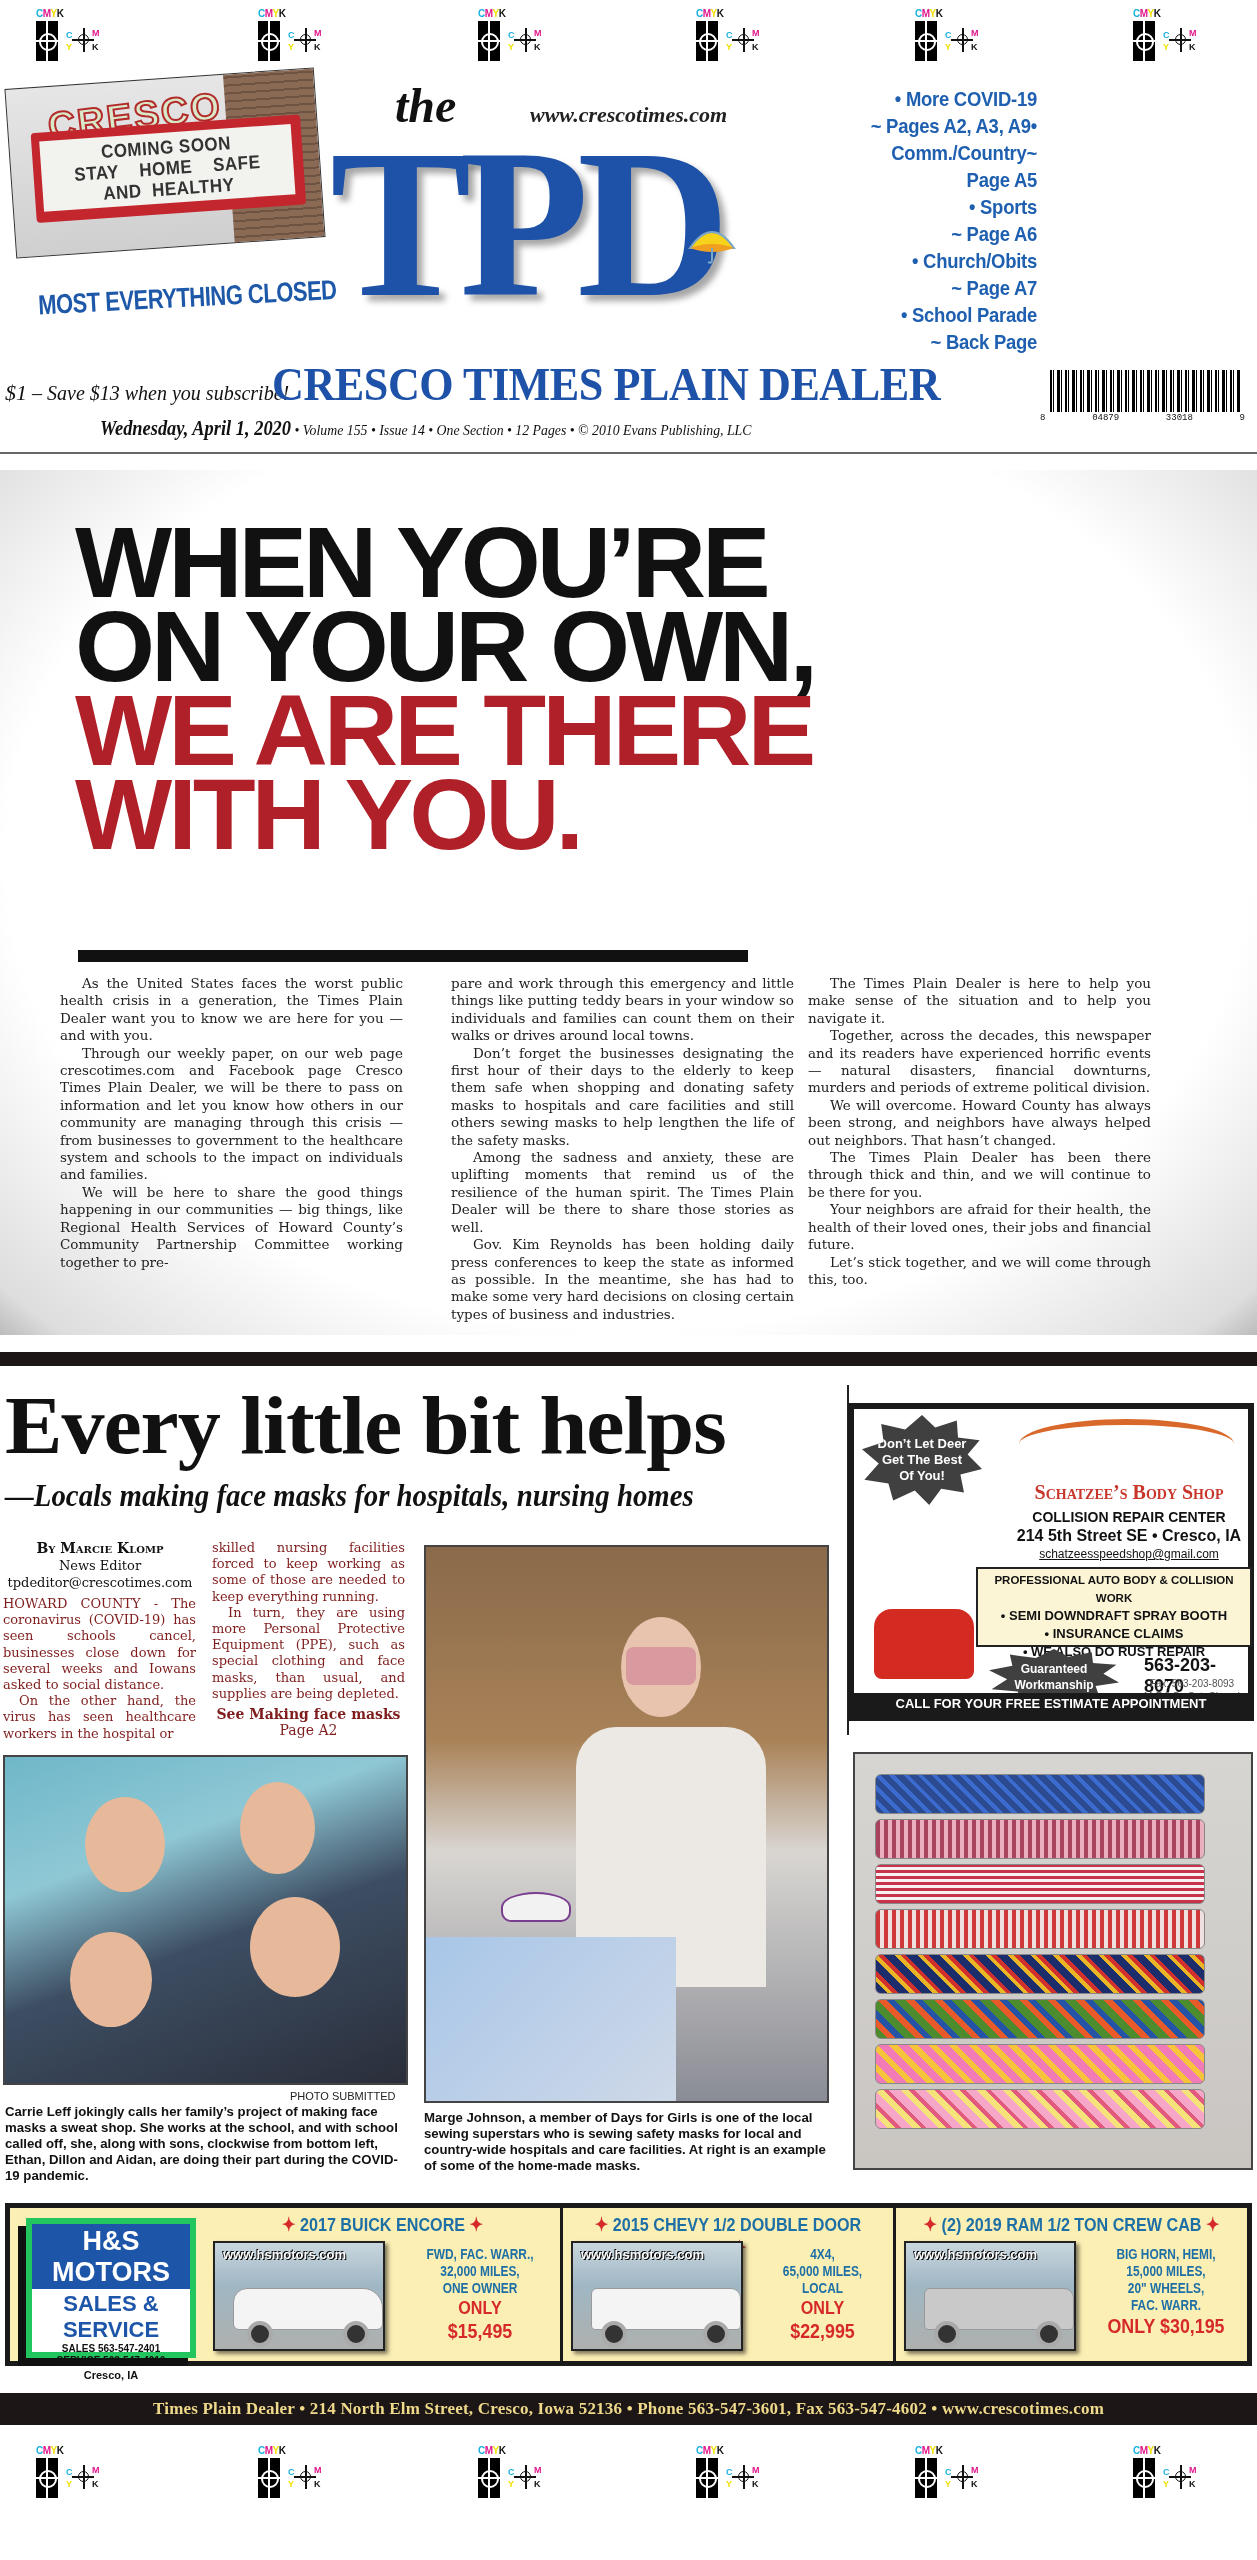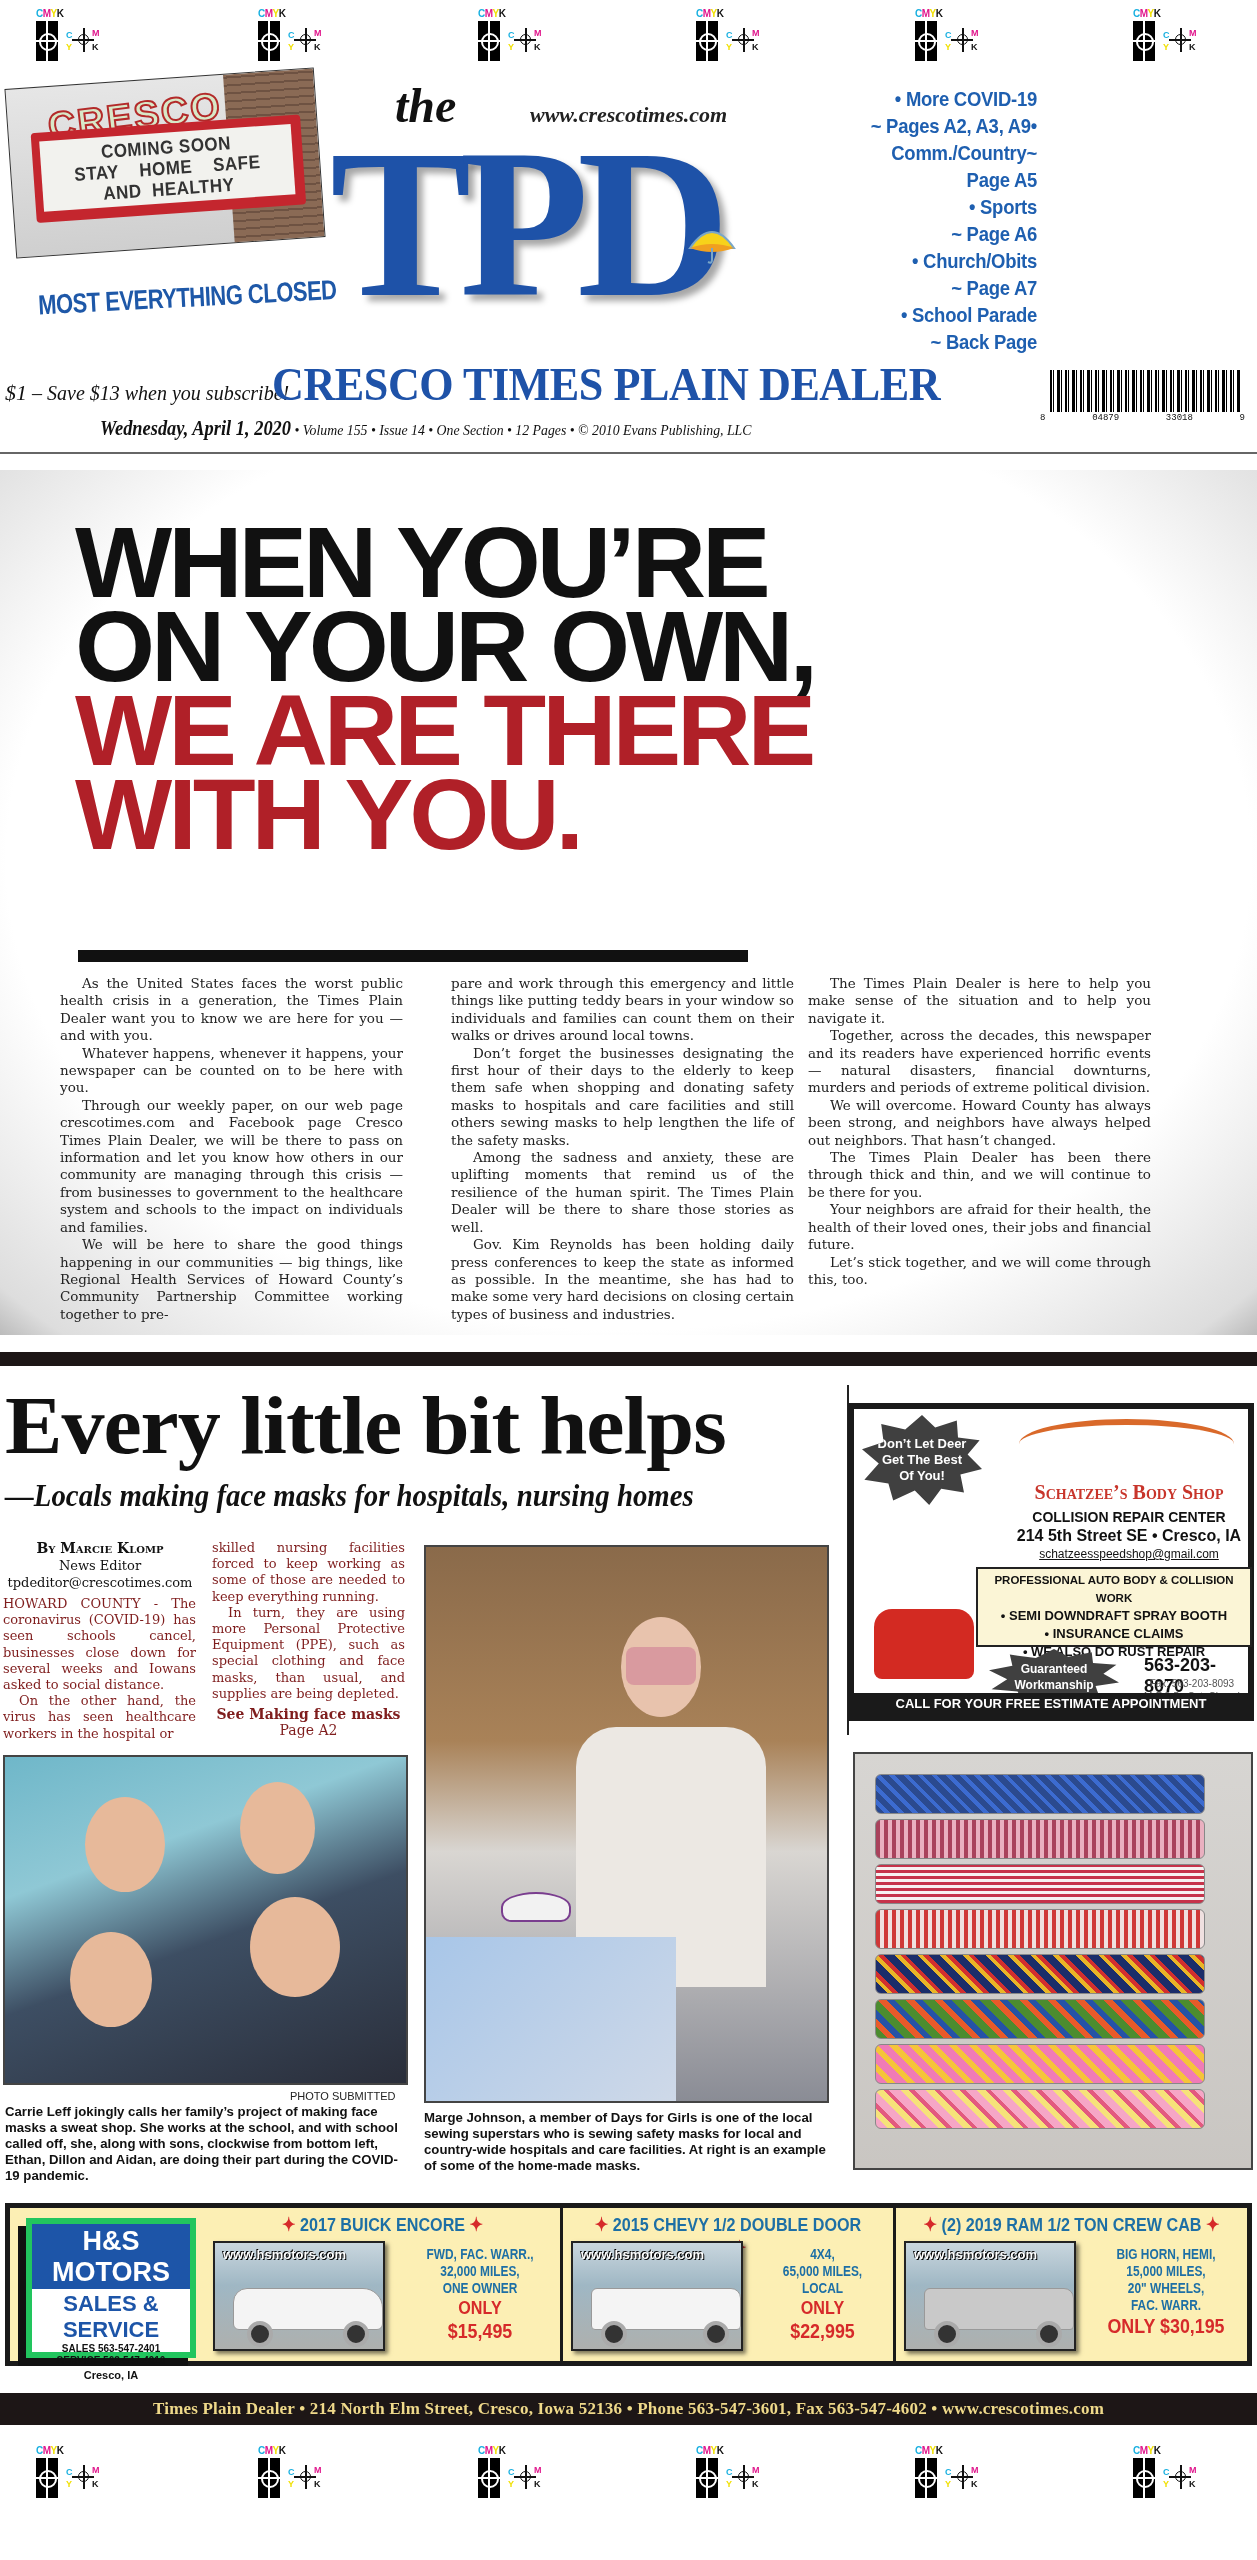--- a/index.html
+++ b/index.html
@@ -261,21 +261,20 @@
 <div class="bigh">
   <div class="blk">WHEN YOU’RE</div>
   <div class="blk">ON YOUR OWN,</div>
   <div class="red">WE ARE THERE</div>
   <div class="red">WITH YOU.</div>
 </div>
 <div class="bigbar"></div>
 
 <div class="cols" style="left:60px">
   <p>As the United States faces the worst public health crisis in a generation, the Times Plain Dealer want you to know we are here for you — and with you.</p>
-  <p>Whatever happens, whenever it happens, your newspaper can be counted on to be here with you.</p>
   <p>Through our weekly paper, on our web page crescotimes.com and Facebook page Cresco Times Plain Dealer, we will be there to pass on information and let you know how others in our community are managing through this crisis — from businesses to government to the healthcare system and schools to the impact on individuals and families.</p>
   <p>We will be here to share the good things happening in our communities — big things, like Regional Health Services of Howard County’s Community Partnership Committee working together to pre-</p>
 </div>
 <div class="cols" style="left:451px">
   <p style="text-indent:0">pare and work through this emergency and little things like putting teddy bears in your window so individuals and families can count them on their walks or drives around local towns.</p>
   <p>Don’t forget the businesses designating the first hour of their days to the elderly to keep them safe when shopping and donating safety masks to hospitals and care facilities and still others sewing masks to help lengthen the life of the safety masks.</p>
   <p>Among the sadness and anxiety, these are uplifting moments that remind us of the resilience of the human spirit. The Times Plain Dealer will be there to share those stories as well.</p>
   <p>Gov. Kim Reynolds has been holding daily press conferences to keep the state as informed as possible. In the meantime, she has had to make some very hard decisions on closing certain types of business and industries.</p>
 </div>
 <div class="cols" style="left:808px">

